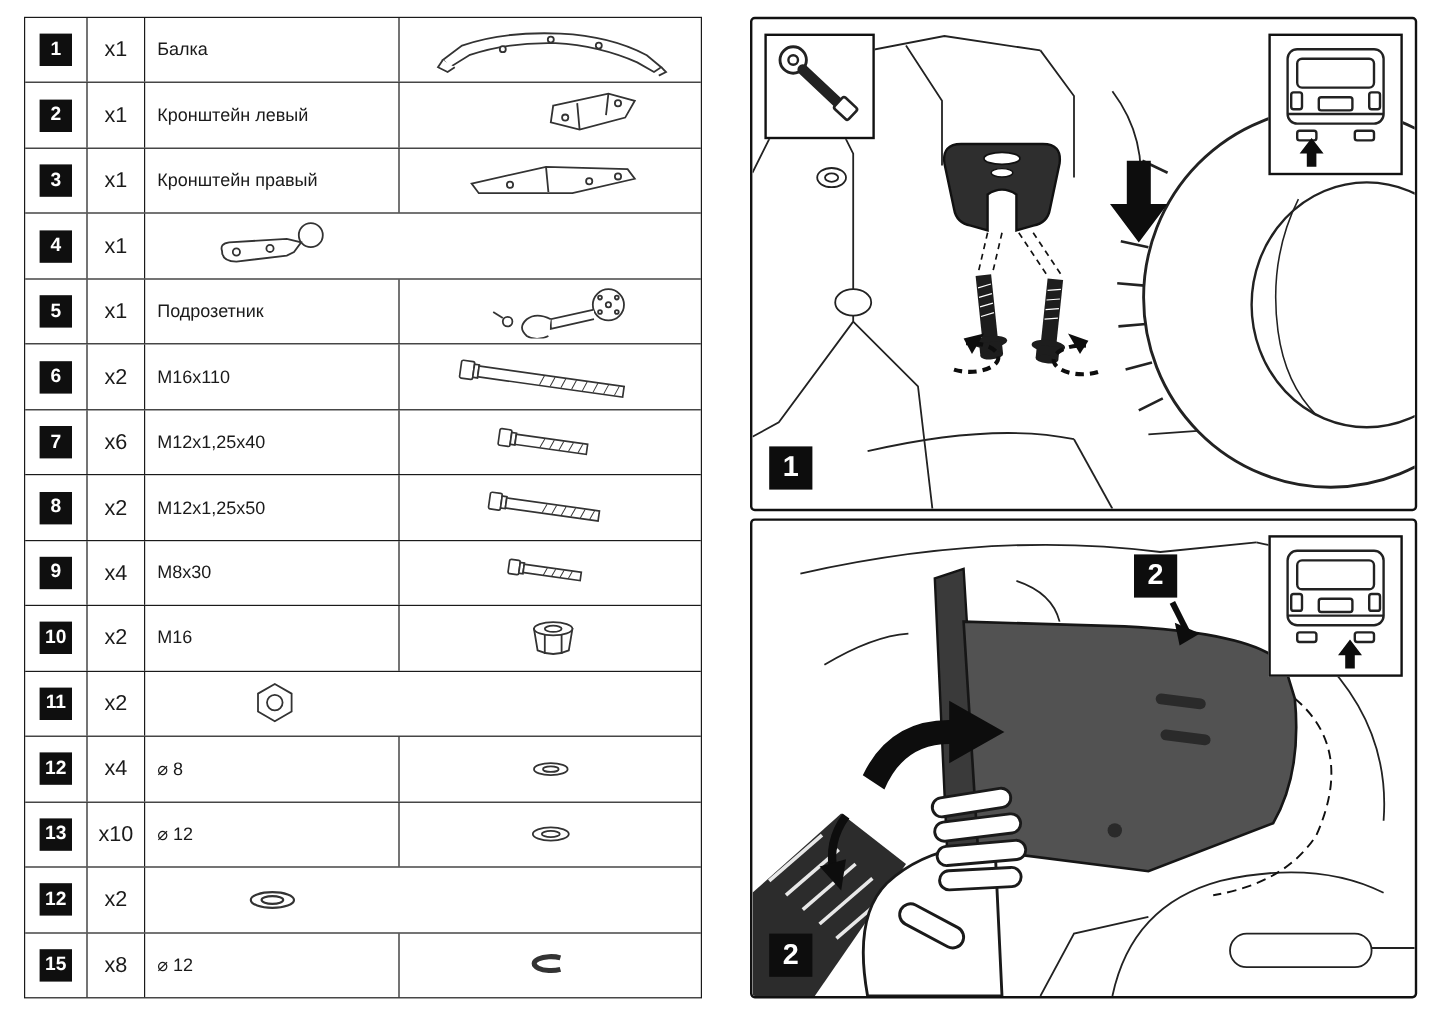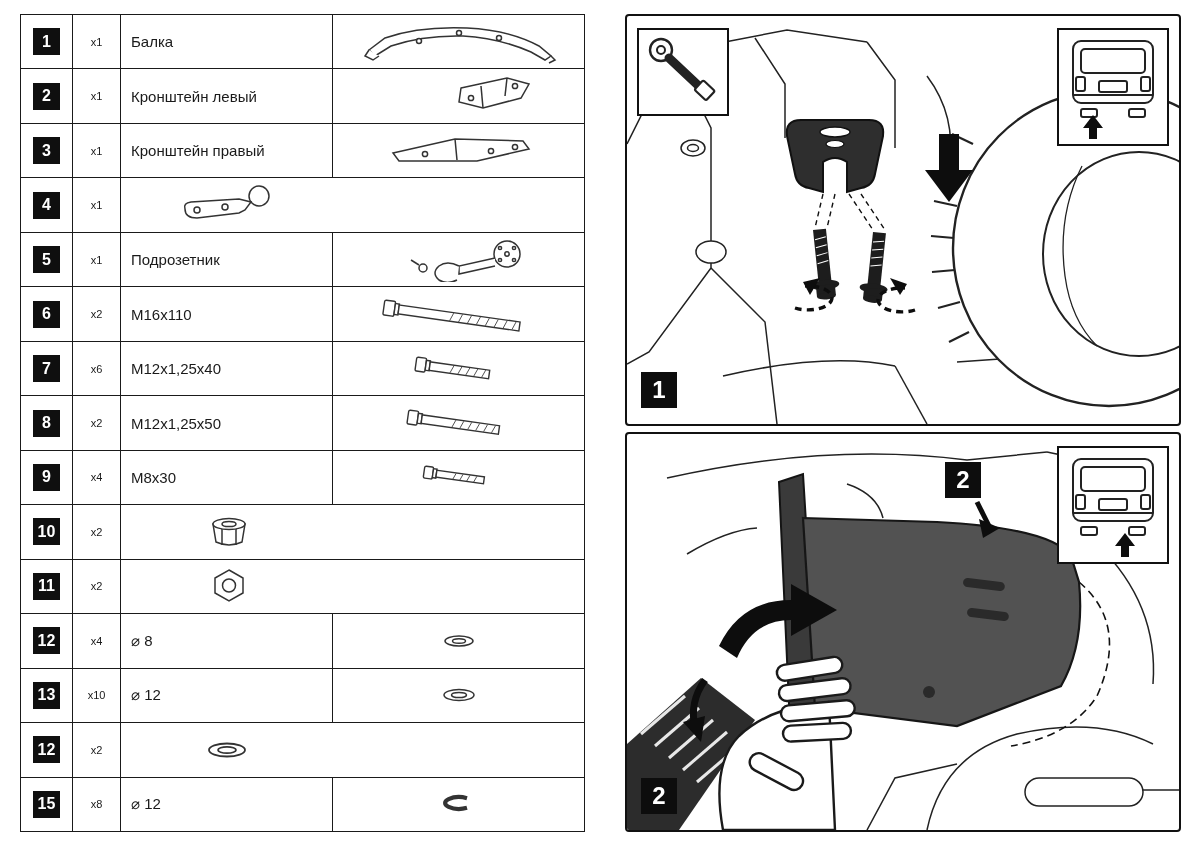--- a/index.html
+++ b/index.html
@@ -11,21 +11,21 @@
   .parts-table{
     position:absolute;left:20px;top:14px;width:565px;height:818px;
     border:1.5px solid #1a1a1a;display:flex;flex-direction:column;background:#fff;
     box-sizing:border-box;
   }
   .prow{flex:1;display:grid;grid-template-columns:52px 48px 212px 1fr;border-bottom:1.5px solid #1a1a1a;min-height:0;}
   .prow:last-child{border-bottom:none;}
   .pcell{display:flex;align-items:center;border-right:1.5px solid #1a1a1a;padding:0 10px;box-sizing:border-box;min-width:0;overflow:hidden;}
   .pcell:last-child{border-right:none;}
   .c-num{justify-content:center;padding:0;}
-  .c-qty{justify-content:center;font-size:11px;padding:0;}
+  .c-qty{justify-content:center;font-size:18px;padding:0;}
   .c-label{font-size:15px;}
   .c-icon{justify-content:center;padding:0 6px;}
   .num-badge{
     width:27px;height:27px;background:#0f0f0f;color:#fff;font-weight:bold;font-size:16px;
     display:flex;align-items:center;justify-content:center;
   }
   .part-svg{width:200px;height:44px;display:block;}
   
   .panel{
     position:absolute;left:625px;width:556px;border:2px solid #111;border-radius:4px;
@@ -248,20 +248,21 @@
         </g>
       </svg>
     </div>
   </div>
 
   <div class="prow">
     <div class="pcell c-num">
         <span class="num-badge">10</span>
       </div>
     <div class="pcell c-qty">x2</div>
+    <div class="pcell c-label">М16</div>
     <div class="pcell c-icon">
       <svg class="part-svg" viewBox="0 0 200 44">
         <g transform="translate(84,5)" fill="#fff" stroke="#333" stroke-width="1.5">
           <path d="M2 9 L34 9 L31 27 Q18 33 5 27 Z"></path>
           <line x1="11" y1="9" x2="11" y2="30"></line>
           <line x1="25" y1="9" x2="25" y2="30"></line>
           <ellipse cx="18" cy="9" rx="16" ry="5.5"></ellipse>
           <ellipse cx="18" cy="9" rx="7" ry="2.6"></ellipse>
         </g>
       </svg>

